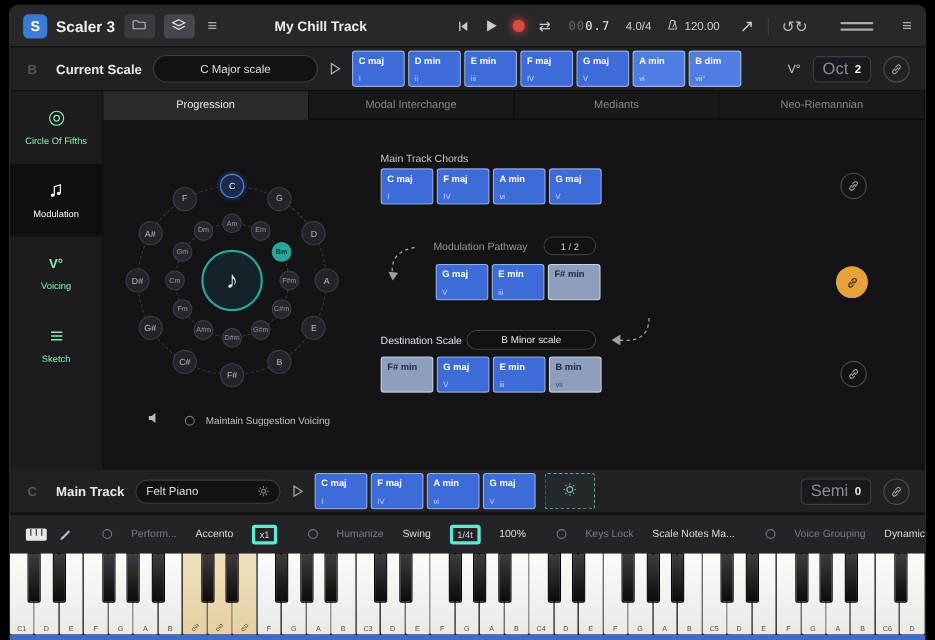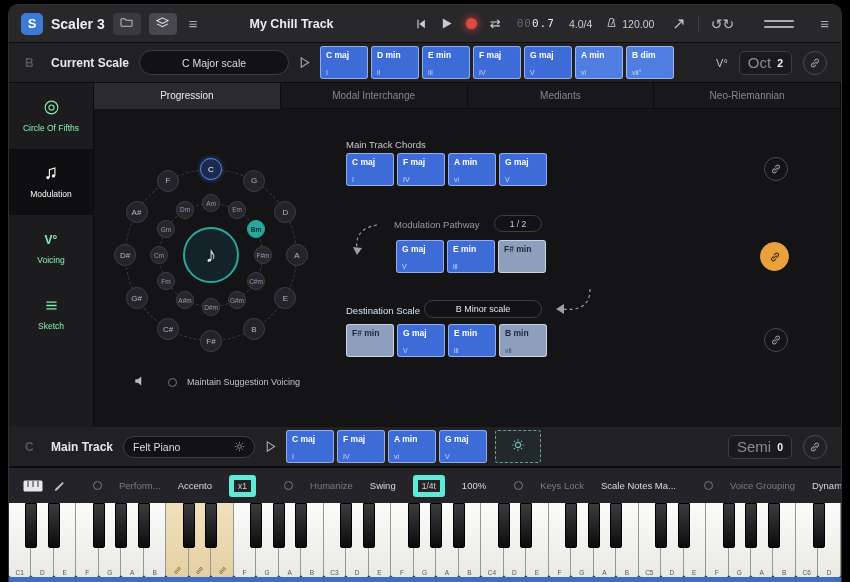--- a/index.html
+++ b/index.html
@@ -92,21 +92,21 @@
   .voicingrow{display:flex;align-items:center;gap:10px;color:#b9b9c0}
   .radio{width:9px;height:9px;border:1px solid #75757c;border-radius:50%;flex:none}
   .voicinglbl{font-size:9px;color:#c2c2c8}
   .darrow{color:#9aa0a8}
   
   .controlbar{height:36px;background:#242428;border-top:1px solid #0c0c0e;display:flex;align-items:center;padding:0 14px;gap:10px;flex:none}
   .cbico{background:none;border:none;display:flex;align-items:center;cursor:pointer;color:#bcbcc2}
   .cgroup{display:flex;align-items:center;gap:17px;white-space:nowrap}
   .cdim{font-size:9.5px;color:#7a7a82}
   .cval{font-size:9.5px;color:#dadade}
-  .cbadge{font-size:8.5px;color:#cfcfd4;border:5px solid #5eead4;border-radius:3px;padding:1px 4px}
+  .cbadge{font-size:8.5px;color:#cfcfd4;border:3px solid #5eead4;border-radius:3px;padding:1px 4px}
   .cbsep{width:1px;height:15px;background:#3b3b40;margin:0 4px}
   .cbright{margin-left:auto;display:flex;align-items:center;gap:12px}
   .stepbtn{background:none;border:none;color:#cfcfd4;font-size:12px;cursor:pointer}
   
   .piano{height:79px;position:relative;background:#000;flex:none}
   .keys{position:absolute;left:0;right:0;top:0;bottom:5px;display:flex}
   .wkey{flex:1;position:relative;background:linear-gradient(#fbfbf9,#e9e9e5);border-right:1px solid #97979a;border-radius:0 0 2px 2px;cursor:pointer}
   .wkey.hl{background:linear-gradient(#f0e1bd,#e5d0a3)}
   .klabel{position:absolute;bottom:1px;left:0;width:100%;text-align:center;font-size:6.5px;color:#55555a;pointer-events:none}
   .keyglyph{position:absolute;bottom:2px;left:0;width:100%;display:flex;justify-content:center;color:#6a5a35;pointer-events:none}

